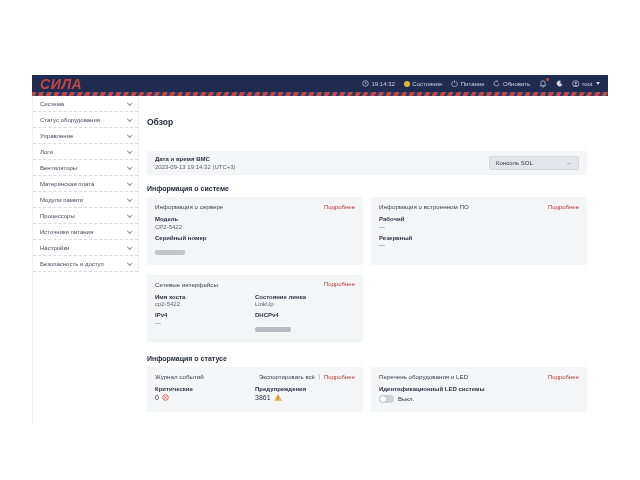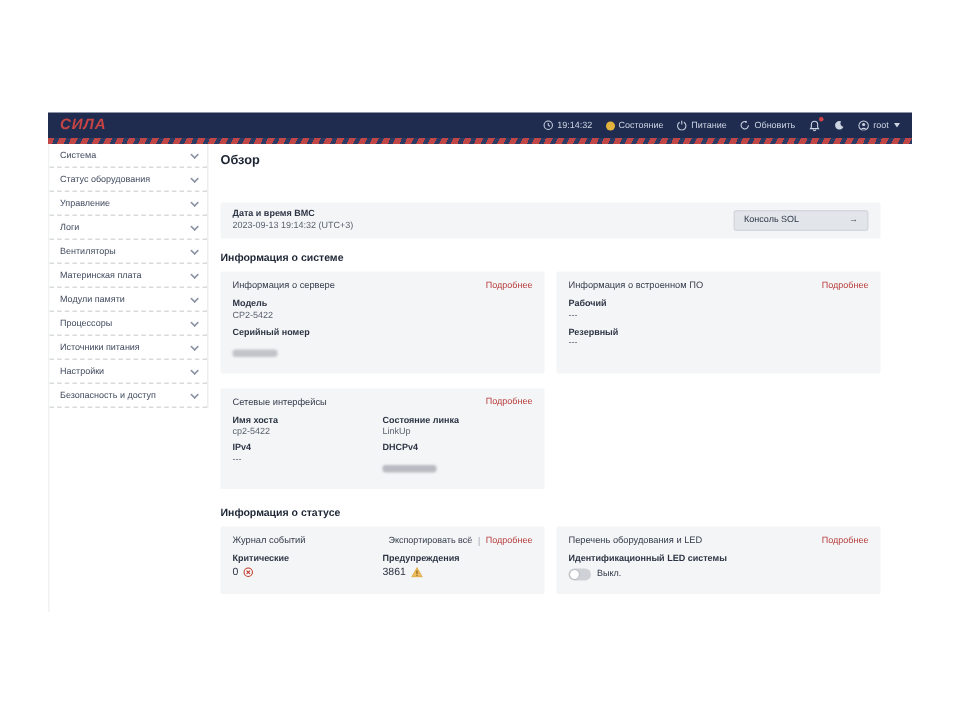--- a/index.html
+++ b/index.html
@@ -2,21 +2,21 @@
 <html><head>
 <meta charset="utf-8">
 <style>
   * { box-sizing: border-box; margin: 0; padding: 0; }
   html,body { width:640px; height:480px; background:#ffffff; font-family:"Liberation Sans", sans-serif; }
   .canvas { position:relative; width:640px; height:480px; overflow:hidden; background:#fff; }
   .app { position:absolute; left:32px; top:75px; width:576px; }
 
   
   .navbar { height:17px; background:#1f2c50; display:flex; align-items:center; justify-content:space-between; padding:0 8px; }
-  .logo { color:#c84444; font-weight:bold; font-style:italic; font-size:10px; letter-spacing:.6px; cursor:pointer; }
+  .logo { color:#c84444; font-weight:bold; font-style:italic; font-size:14px; letter-spacing:.6px; cursor:pointer; }
   .nav-right { display:flex; align-items:center; gap:9px; }
   .nav-item { display:flex; align-items:center; gap:2.5px; color:#ccd4e2; font-size:6px;
               background:none; border:none; font-family:inherit; cursor:pointer; position:relative; padding:0; }
   .nav-item.static { cursor:default; }
   .nav-item svg { display:block; }
   .status-dot { width:6px; height:6px; border-radius:50%; background:#e3b23c; }
   .badge { position:absolute; top:-2px; right:-2px; width:3.5px; height:3.5px; border-radius:50%; background:#d24545; }
   .caret { width:0; height:0; border-left:2.5px solid transparent; border-right:2.5px solid transparent; border-top:3px solid #ccd4e2; margin-left:1px; }
 
   
@@ -24,21 +24,21 @@
 
   
   .layout { display:flex; background:#fff; border-left:1px solid #f0f1f3; }
   .sidebar { width:106px; flex:none; align-self:flex-start; border-right:1px solid #ededf0; }
   .side-item { display:flex; align-items:center; justify-content:space-between; padding:4.5px 7px;
                font-size:6px; color:#414b5e; border-bottom:1px dashed #d8dade; cursor:pointer; background:#fff; }
   .chev { width:3.5px; height:3.5px; border-right:1px solid #8b93a5; border-bottom:1px solid #8b93a5;
           transform:rotate(45deg); margin-top:-2px; flex:none; }
 
   .content { flex:1; min-width:0; padding:5px 21px 12px 8px; }
-  h1.page-title { font-size:8.5px; color:#1d2534; margin:0 0 24px; font-weight:bold; }
+  h1.page-title { font-size:8.5px; color:#1d2534; margin:16px 0 24px; font-weight:bold; }
   h2.section-title { font-size:7px; color:#1d2534; font-weight:bold; margin:10px 0 5px; }
 
   
   .card { background:#f4f5f6; border-radius:1px; padding:6px 8px; }
   .datetime-card { display:flex; justify-content:space-between; align-items:center; padding:5px 8px; }
   .f-label { font-size:6px; font-weight:bold; color:#2c3444; }
   .f-value { font-size:6px; color:#5a6270; margin-top:1.5px; }
   .sol-btn { width:90px; display:flex; justify-content:space-between; align-items:center; background:#e2e6eb;
              border:1px solid #d5d9df; border-radius:2px; padding:3px 6px; font-size:6px; color:#2c3444;
              font-family:inherit; cursor:pointer; }

